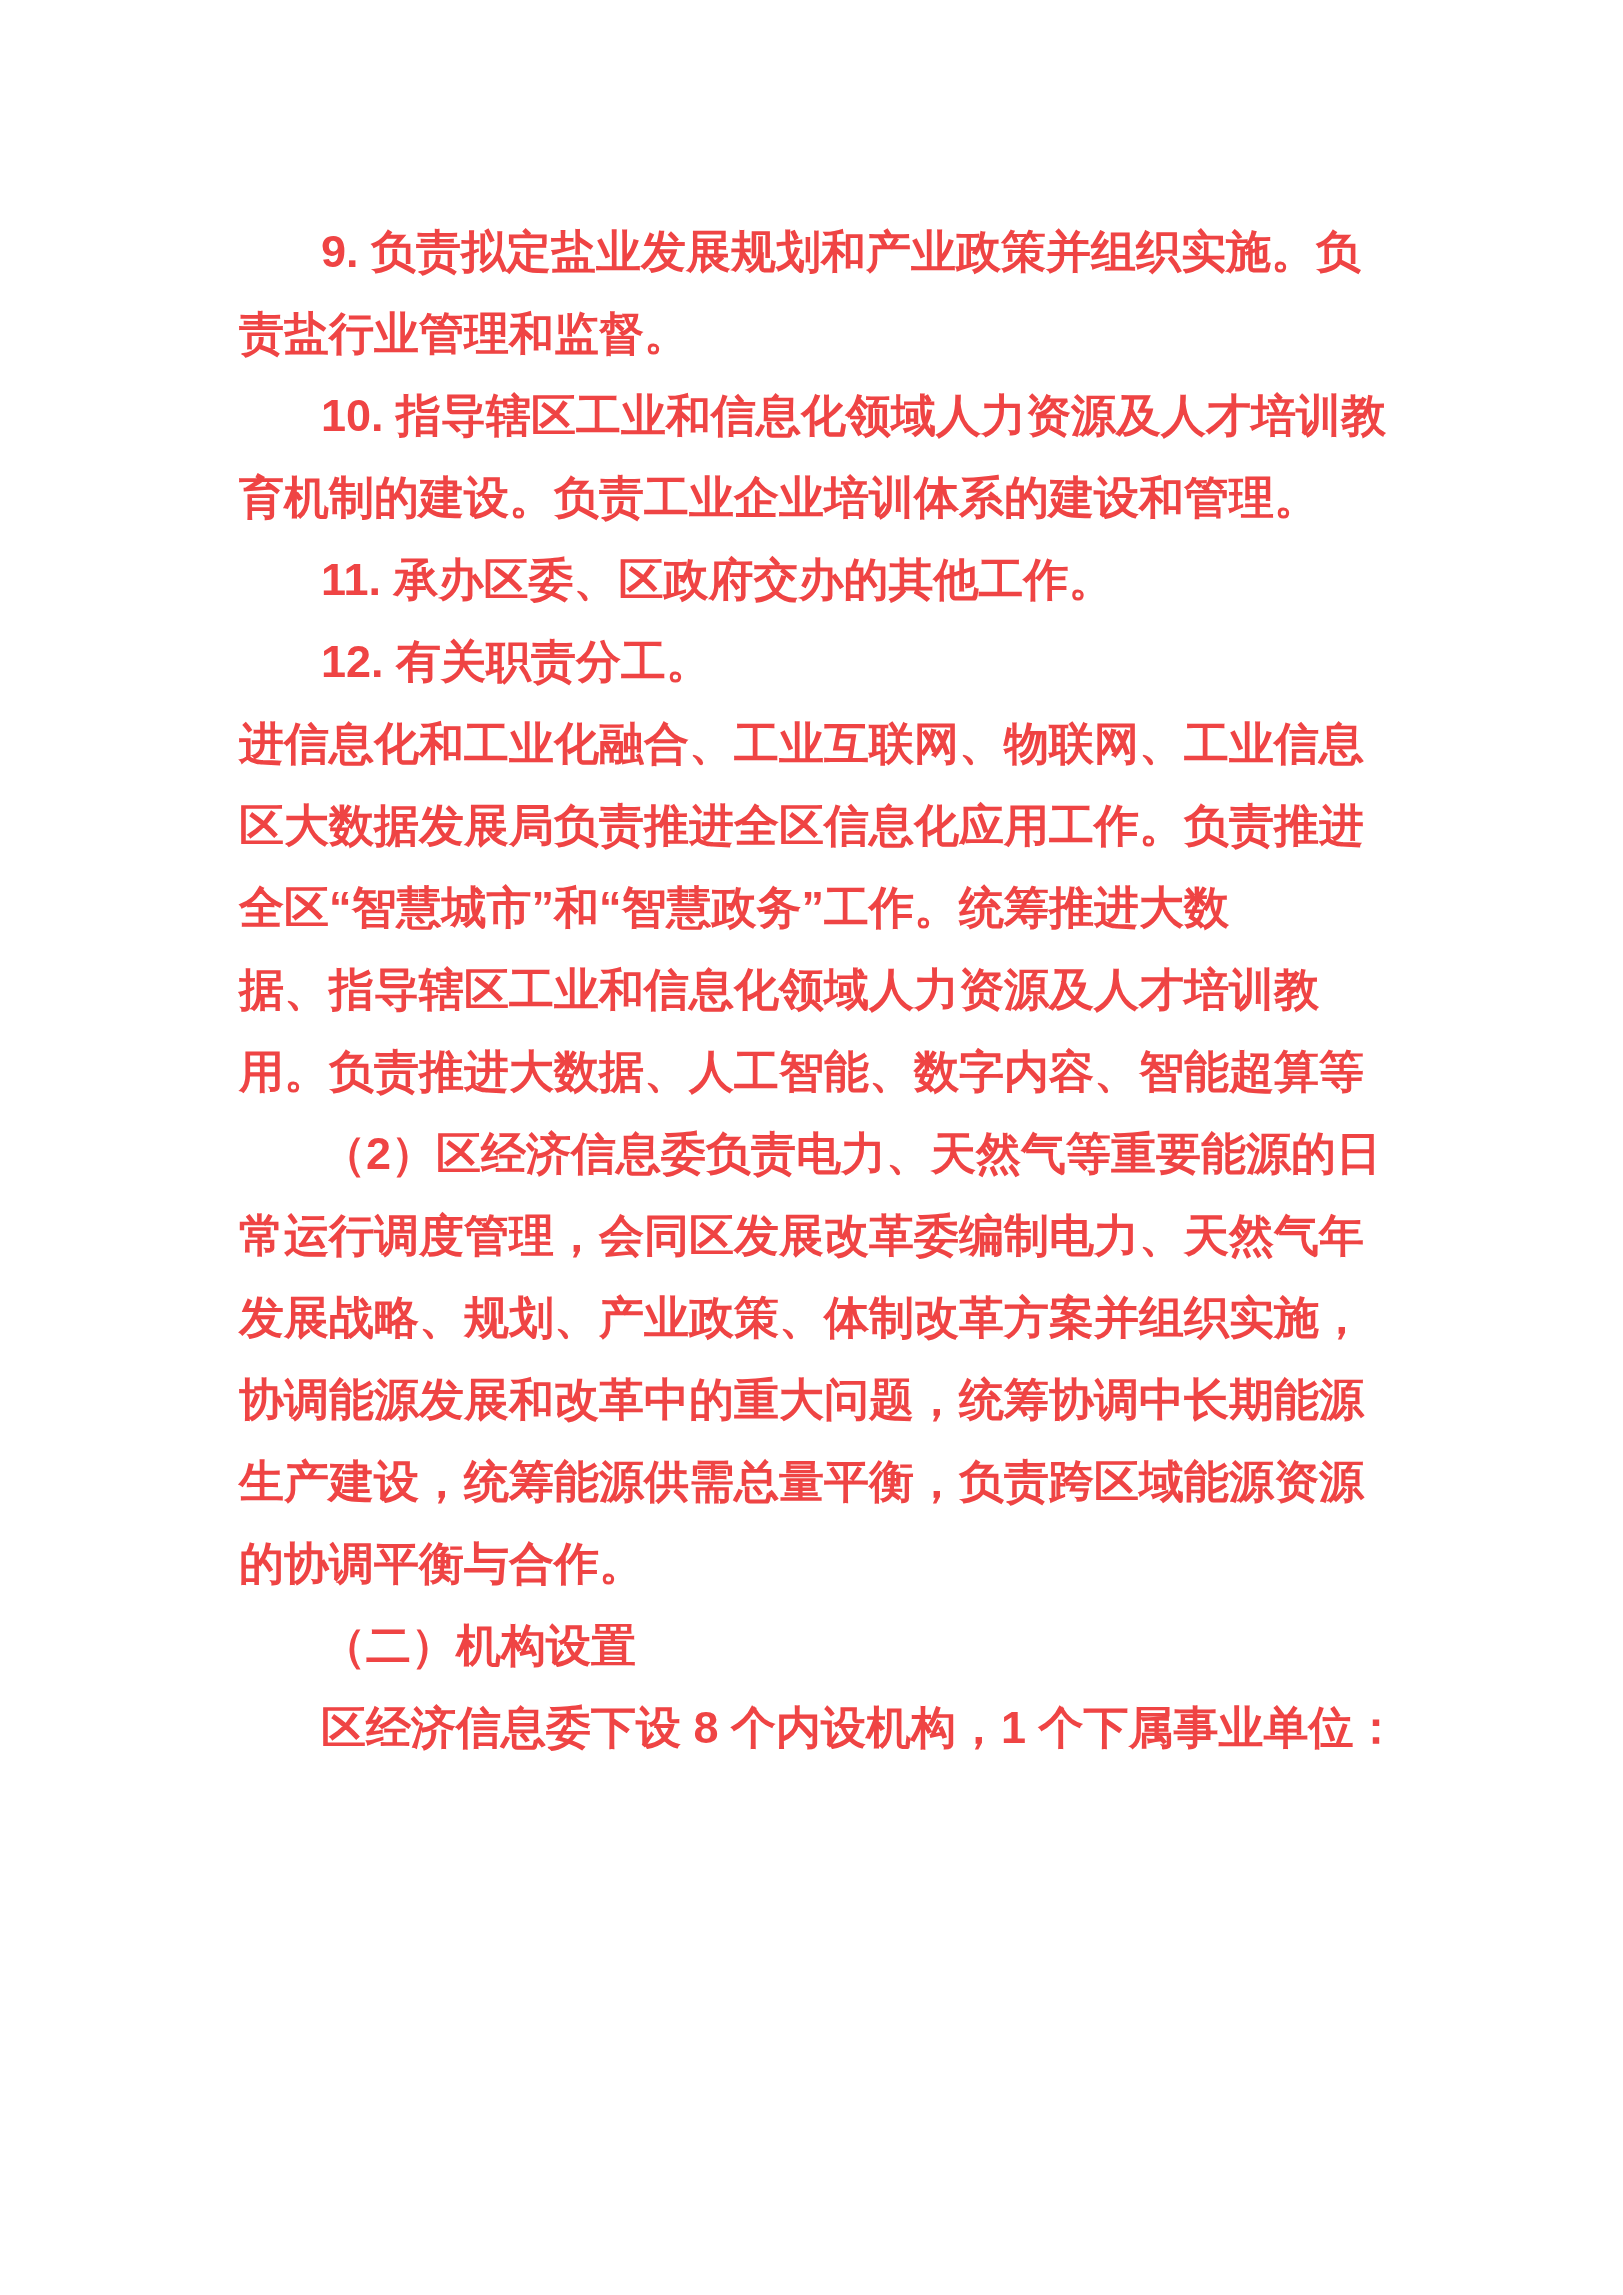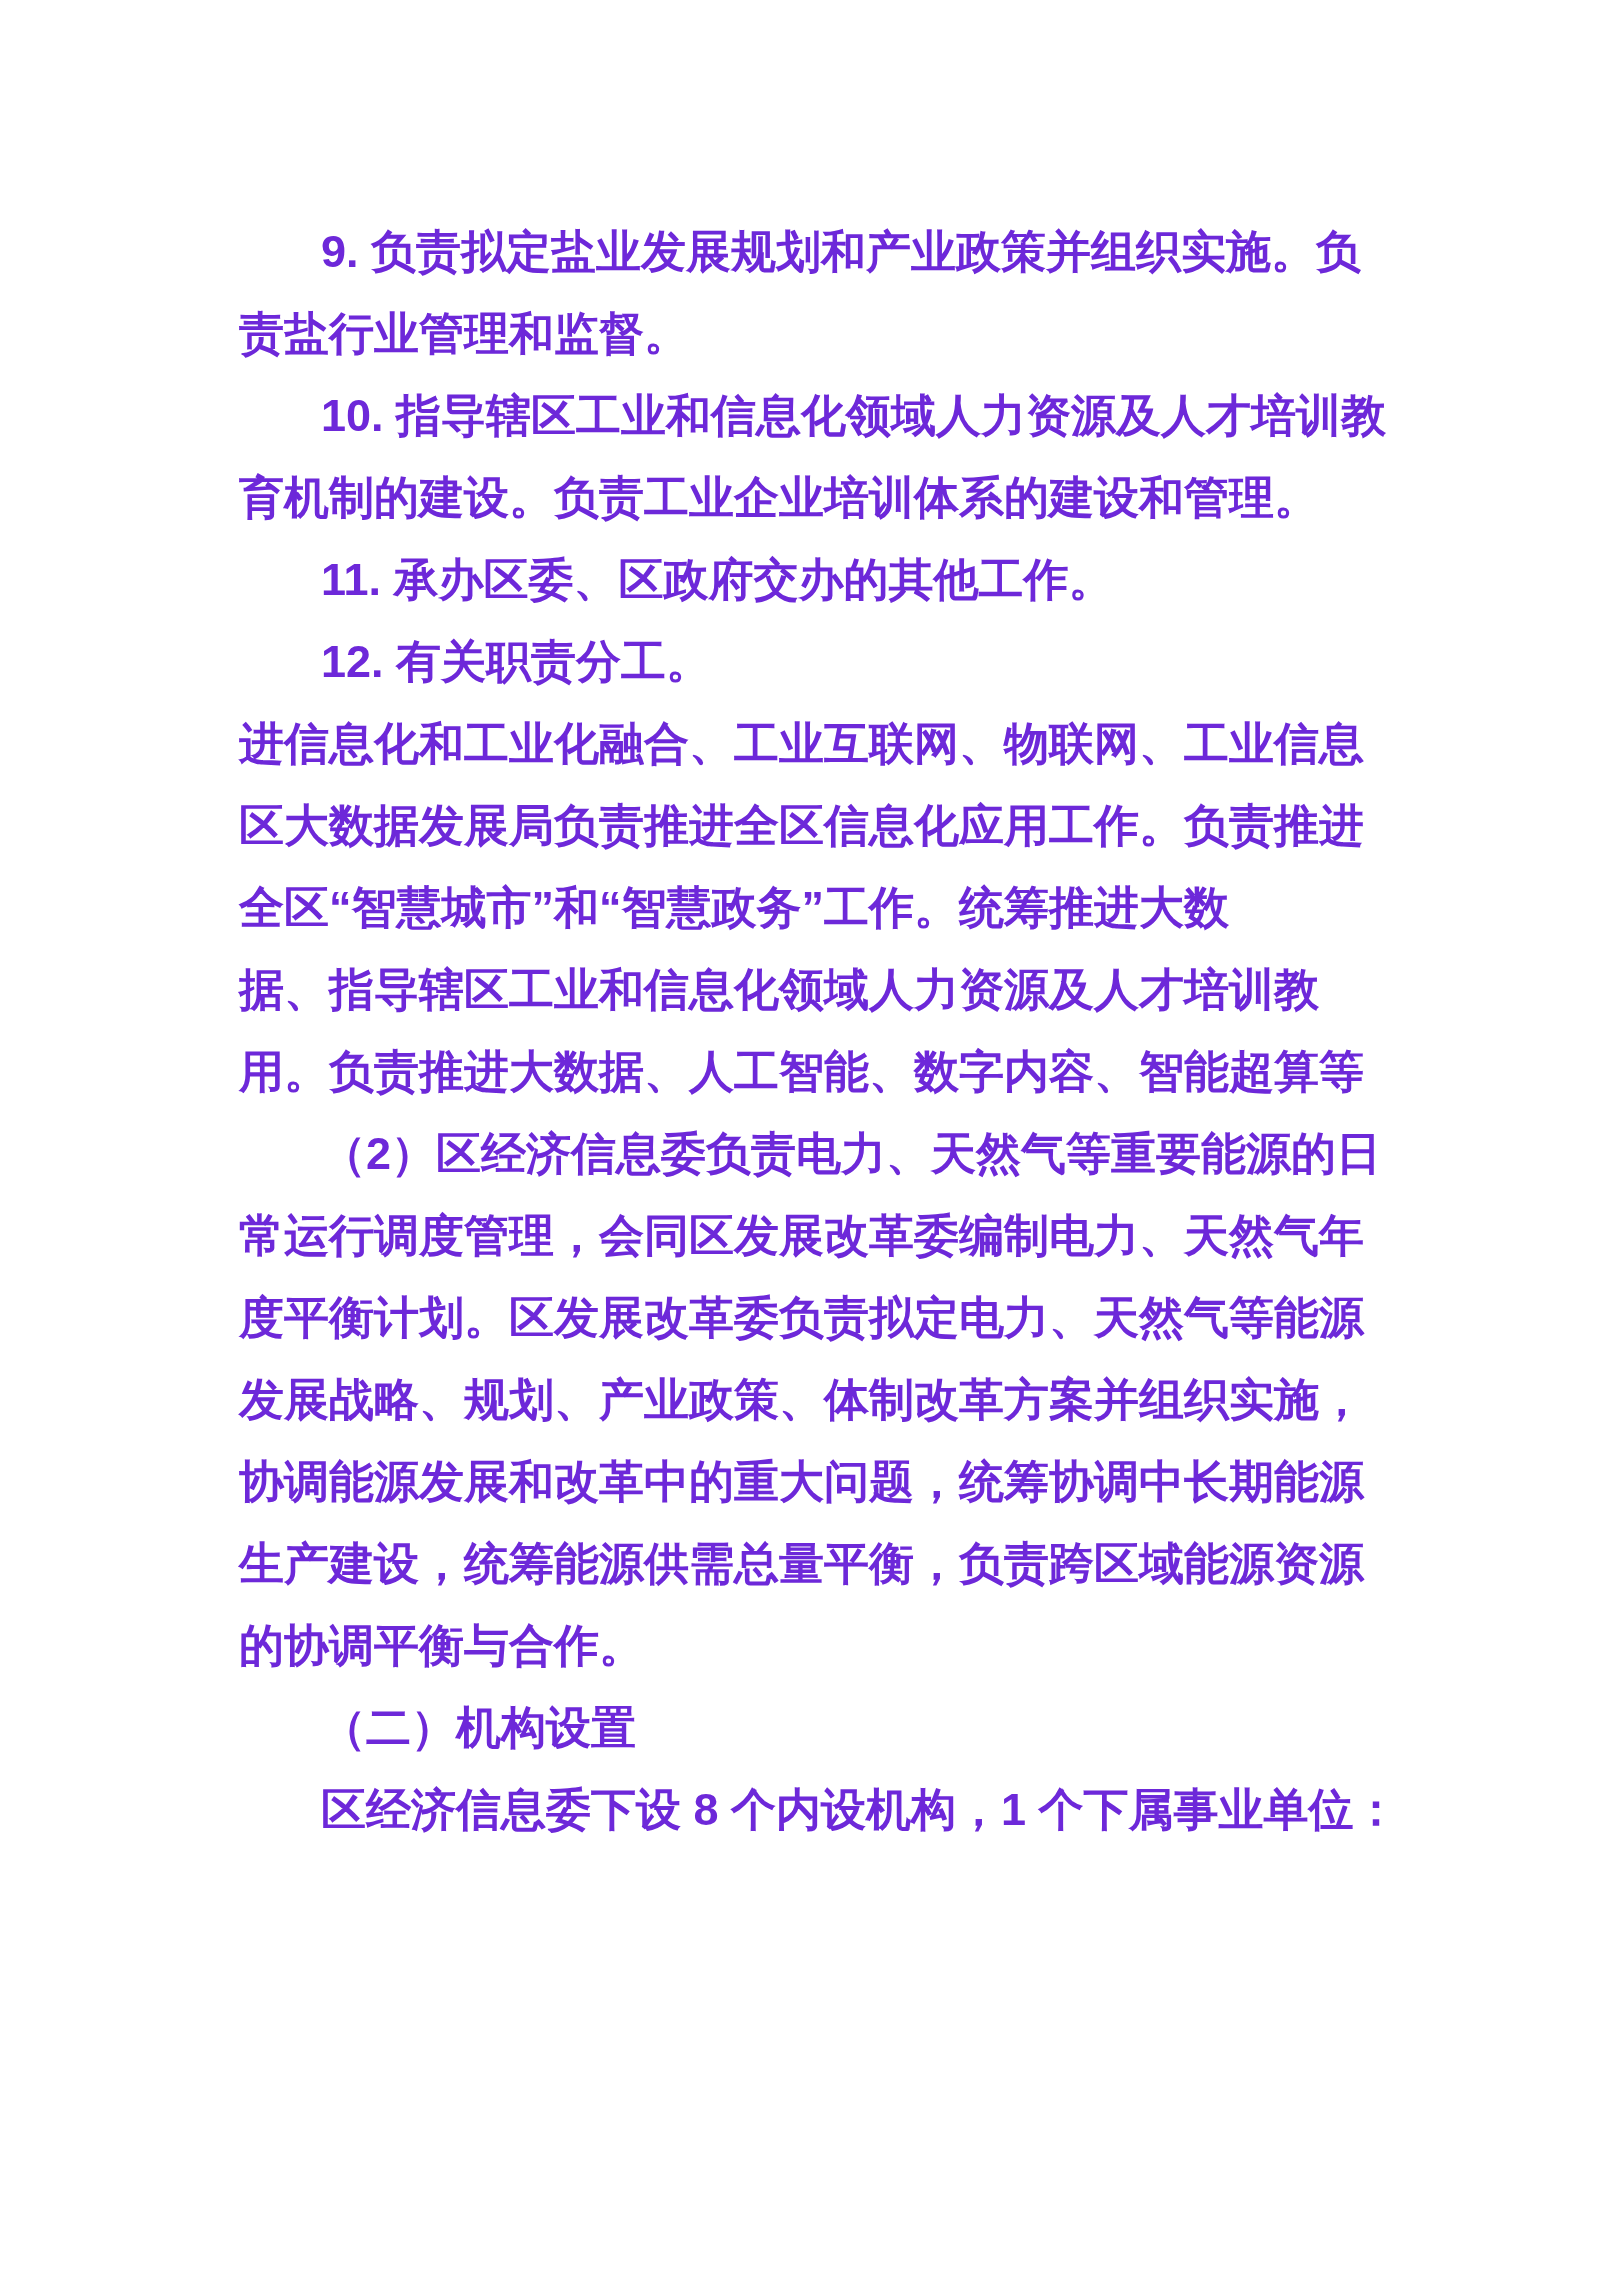--- a/index.html
+++ b/index.html
@@ -27,21 +27,21 @@
     position: absolute;
     left: 239px;
     top: 211px;
     width: 1145px;
   }
   .line {
     height: 82px;
     line-height: 82px;
     font-size: 45px;
     font-weight: 700;
-    color: #6d28d9;
+    color: #ef4444;
     white-space: pre;
     letter-spacing: 0;
   }
   .line.indent {
     text-indent: 82px; 
   }
 </style>
 </head>
 <body>
 
@@ -53,21 +53,20 @@
       <div class="line">育机制的建设。负责工业企业培训体系的建设和管理。</div>
       <div class="line indent">11. 承办区委、区政府交办的其他工作。</div>
       <div class="line indent">12. 有关职责分工。</div>
       <div class="line">进信息化和工业化融合、工业互联网、物联网、工业信息</div>
       <div class="line">区大数据发展局负责推进全区信息化应用工作。负责推进</div>
       <div class="line">全区“智慧城市”和“智慧政务”工作。统筹推进大数</div>
       <div class="line">据、指导辖区工业和信息化领域人力资源及人才培训教</div>
       <div class="line">用。负责推进大数据、人工智能、数字内容、智能超算等</div>
       <div class="line indent">（2）区经济信息委负责电力、天然气等重要能源的日</div>
       <div class="line">常运行调度管理，会同区发展改革委编制电力、天然气年</div>
-      <div class="line">度平衡计划。区发展改革委负责拟定电力、天然气等能源</div>
       <div class="line">发展战略、规划、产业政策、体制改革方案并组织实施，</div>
       <div class="line">协调能源发展和改革中的重大问题，统筹协调中长期能源</div>
       <div class="line">生产建设，统筹能源供需总量平衡，负责跨区域能源资源</div>
       <div class="line">的协调平衡与合作。</div>
       <div class="line indent">（二）机构设置</div>
       <div class="line indent">区经济信息委下设 8 个内设机构，1 个下属事业单位：</div>
     </div>
 </div>
 
 

